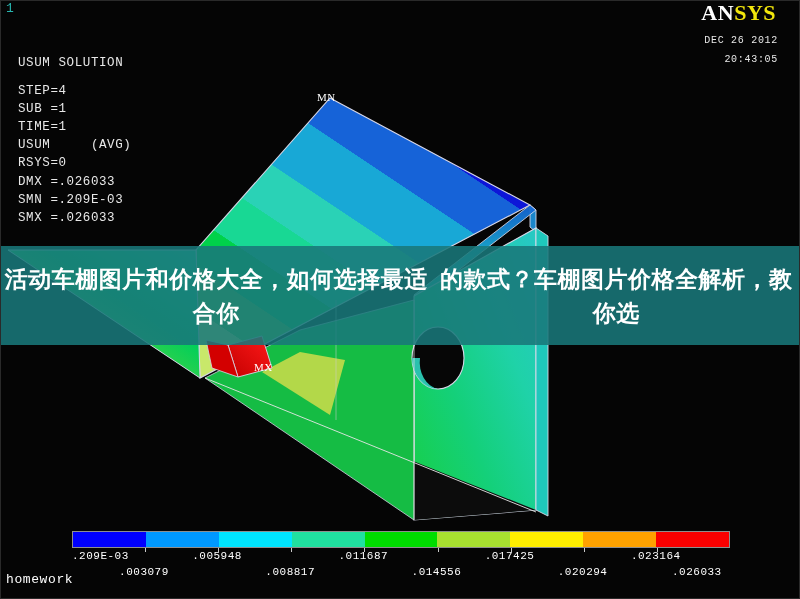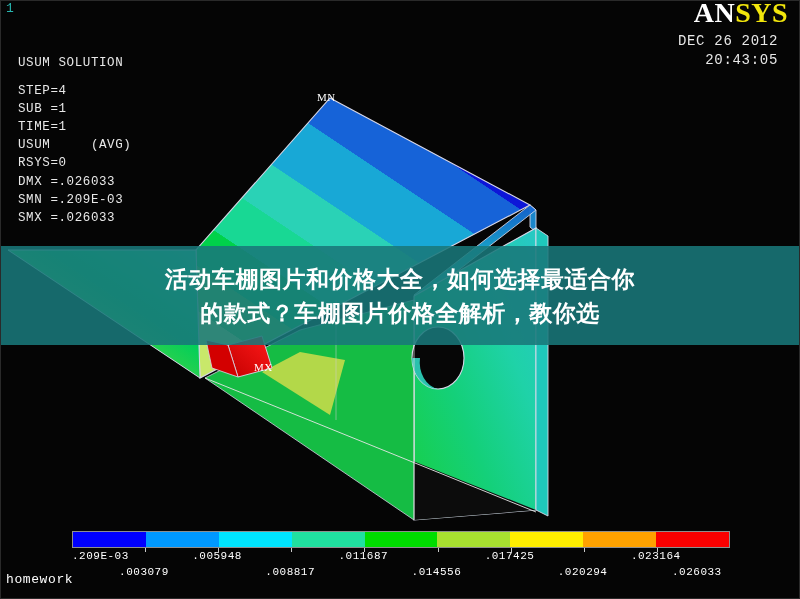--- a/index.html
+++ b/index.html
@@ -8,34 +8,34 @@
 
   
   .vp-border{position:absolute;left:0;top:0;width:800px;height:599px;box-sizing:border-box;border:1px solid #2a2a2a;pointer-events:none;}
 
   
   .win-num{position:absolute;left:6px;top:2px;color:#28b6b0;font-size:13px;line-height:13px;}
   .info{position:absolute;left:18px;top:18px;color:#e8e8e8;font-size:12.5px;line-height:18.2px;letter-spacing:.6px;white-space:pre;}
   .info .ttl{display:block;margin-bottom:9px;}
 
   
-  .logo{position:absolute;right:12px;top:1px;font-family:"Liberation Serif","DejaVu Serif",serif;font-size:28px;font-weight:bold;letter-spacing:.5px;line-height:24px;}
+  .logo{position:absolute;right:24px;top:1px;font-family:"Liberation Serif","DejaVu Serif",serif;font-size:22px;font-weight:bold;letter-spacing:.5px;line-height:24px;}
   .logo .an{color:#ffffff;}
   .logo .sys{color:#f2e60c;}
-  .stamp{position:absolute;right:22px;top:32px;color:#e8e8e8;font-size:14px;line-height:18.5px;text-align:right;letter-spacing:.7px;}
+  .stamp{position:absolute;right:22px;top:32px;color:#e8e8e8;font-size:10px;line-height:18.5px;text-align:right;letter-spacing:.7px;}
 
   
   .model{position:absolute;left:0;top:0;width:800px;height:461px;}
   .model svg{display:block;}
   .mn-lbl{position:absolute;left:317px;top:92px;color:#ffffff;font-family:"Liberation Serif","DejaVu Serif",serif;font-size:11px;line-height:11px;letter-spacing:.5px;}
   .mx-lbl{position:absolute;left:254px;top:362px;color:#ffffff;font-family:"Liberation Serif","DejaVu Serif",serif;font-size:11px;line-height:11px;letter-spacing:.5px;}
 
   
   .band{position:absolute;left:0;top:246px;width:800px;height:99px;background:#19777a;opacity:.88;}
-  .band-txt{position:absolute;left:0;top:246px;width:800px;height:99px;display:flex;flex-direction:column;align-items:center;justify-content:center;
+  .band-txt{position:absolute;left:0;top:246px;width:800px;height:99px;display:flex;flex-direction:row;align-items:center;justify-content:center;
             color:#ffffff;font-family:"DejaVu Sans","Liberation Sans",sans-serif;font-size:23px;font-weight:bold;line-height:34px;letter-spacing:.5px;text-align:center;}
   .band-txt span{display:block;}
 
   
   .cbar-wrap{position:absolute;left:72px;top:531px;width:658px;height:17px;border:1px solid #8f8f8f;box-sizing:border-box;display:flex;}
   .cbar-wrap i{flex:1 1 0;height:100%;display:block;}
   .ticks{position:absolute;left:72px;top:548px;width:658px;height:4px;}
   .ticks u{position:absolute;top:0;width:1px;height:4px;background:#c9c9c9;display:block;}
   .cbl{position:absolute;color:#ffffff;font-size:11px;line-height:14px;letter-spacing:.5px;white-space:nowrap;}
   .cbl.r0{top:549px;}

